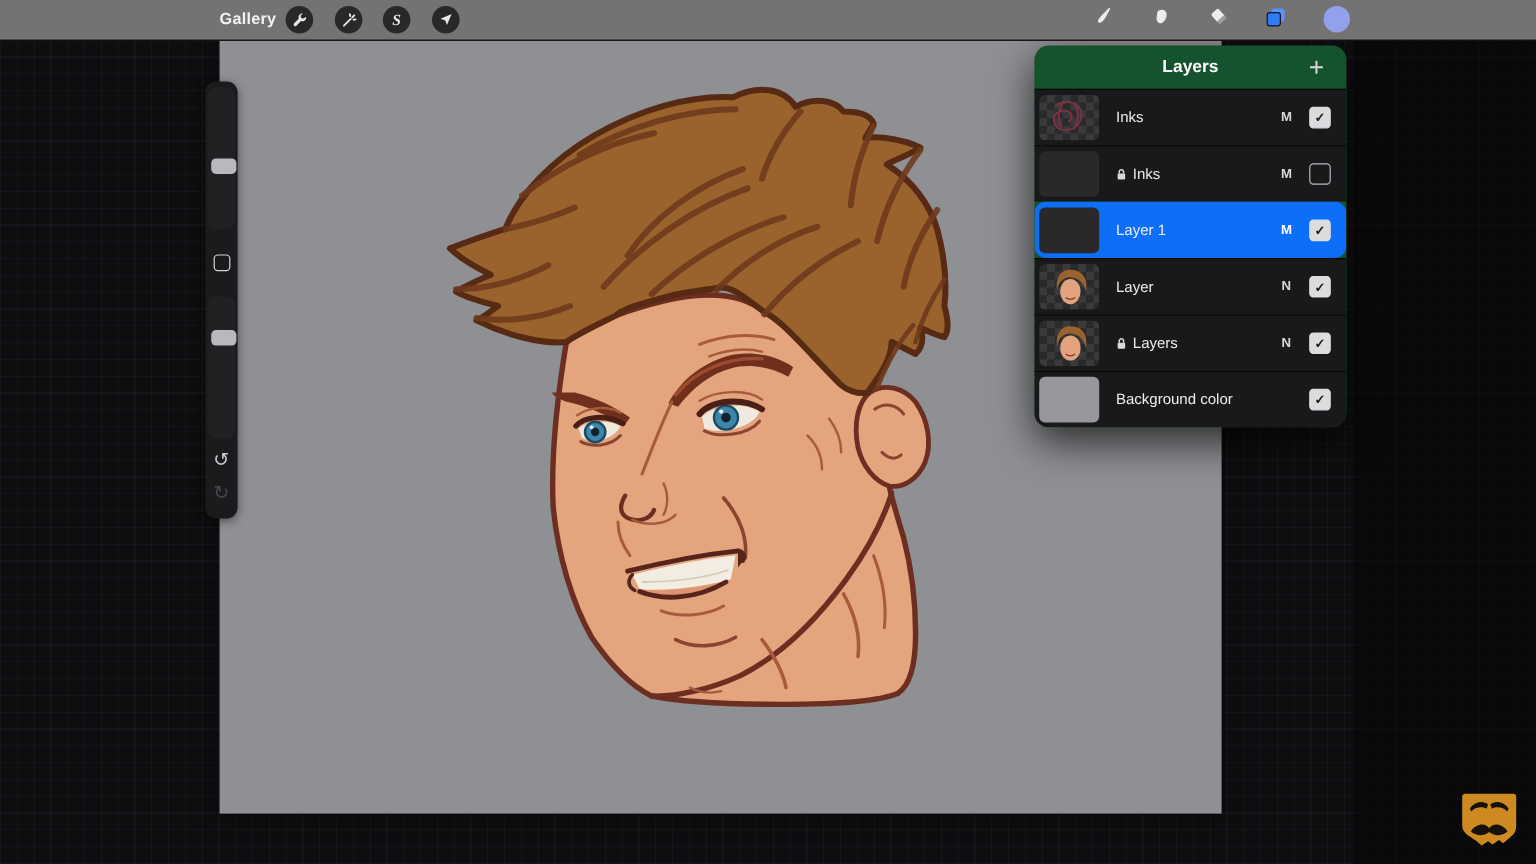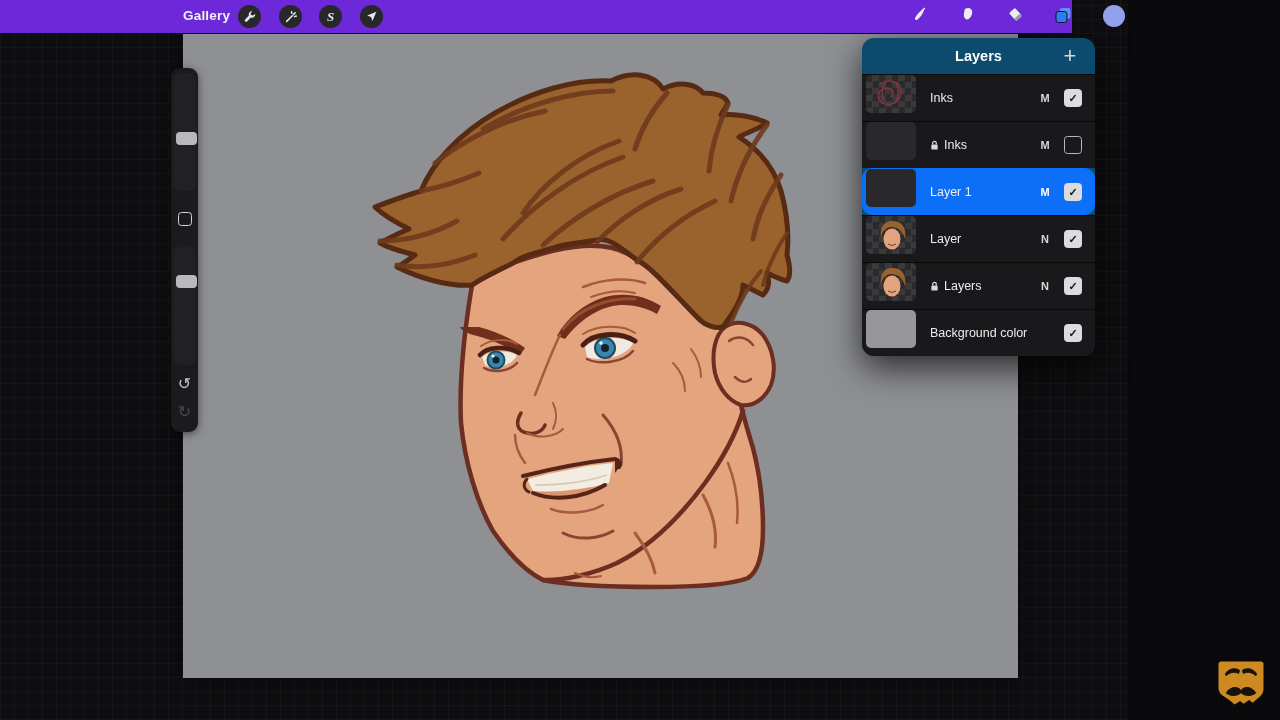--- a/index.html
+++ b/index.html
@@ -16,22 +16,22 @@
       repeating-linear-gradient(0deg, rgba(150,160,180,0.05) 0 1px, transparent 1px 14px),
       repeating-linear-gradient(90deg, rgba(150,160,180,0.05) 0 1px, transparent 1px 14px);
   }
   .right-shade{
     position:absolute;left:1128px;top:0;width:152px;height:720px;z-index:1;
     background:rgba(6,6,8,0.55);
   }
 
   
   .topbar{
-    position:absolute;left:0;top:0;width:1072px;height:33px;z-index:6;
-    background:#6d28d9;border-bottom:1px solid #000;
+    position:absolute;left:0;top:0;width:1280px;height:33px;z-index:6;
+    background:#737373;border-bottom:1px solid #000;
   }
   .gallery{
     position:absolute;left:183px;top:8px;
     color:#f2f2f4;font-size:13.5px;font-weight:600;letter-spacing:.2px;cursor:default;
   }
   .tbtn{
     position:absolute;top:5px;width:23px;height:23px;border-radius:50%;
     background:#28282a;display:flex;align-items:center;justify-content:center;
   }
   .tbtn svg{display:block}
@@ -60,32 +60,32 @@
   .sq-btn{
     position:absolute;left:7px;top:144px;width:12px;height:12px;border-radius:3.5px;
     border:1.6px solid #d5d5d8;background:transparent;
   }
   .histbtn{position:absolute;left:0;width:27px;text-align:center;font-size:16px;line-height:16px;}
   .undo{top:308px;color:#c9c9cd;}
   .redo{top:336px;color:#48484c;}
 
   
   .panel{
-    position:absolute;left:862px;top:38px;width:233px;z-index:5;
-    background:#0c4a6e;border-radius:12px;overflow:hidden;
+    position:absolute;left:862px;top:38px;width:260px;z-index:5;
+    background:#14532d;border-radius:12px;overflow:hidden;
     box-shadow:0 12px 34px rgba(0,0,0,.7);
   }
   .panel-head{position:relative;height:36px;display:flex;align-items:center;justify-content:center;}
   .panel-title{color:#fff;font-size:14.5px;font-weight:700;}
   .add-btn{
     position:absolute;right:12px;top:5px;width:26px;height:26px;
     color:#d7d7da;font-size:22px;font-weight:300;line-height:25px;text-align:center;
   }
   .layer-row{
-    position:relative;height:46px;display:flex;
+    position:relative;height:46px;display:flex;align-items:center;
     background:#19191b;border-top:1px solid #09090a;
   }
   .layer-row.selected{background:var(--sel,#0d6ef8);border-radius:10px;border-top-color:transparent;}
   .thumb{
     flex:none;width:50px;height:38px;margin-left:4px;border-radius:5px;
     overflow:hidden;position:relative;background:#2b2b2e;
   }
   .thumb.checker{background:repeating-conic-gradient(#3a3a3d 0% 25%, #2a2a2d 0% 50%) 0 0/13px 13px;}
   .thumb.dark{background:#29292c;}
   .thumb.solid{background:#96969b;}

